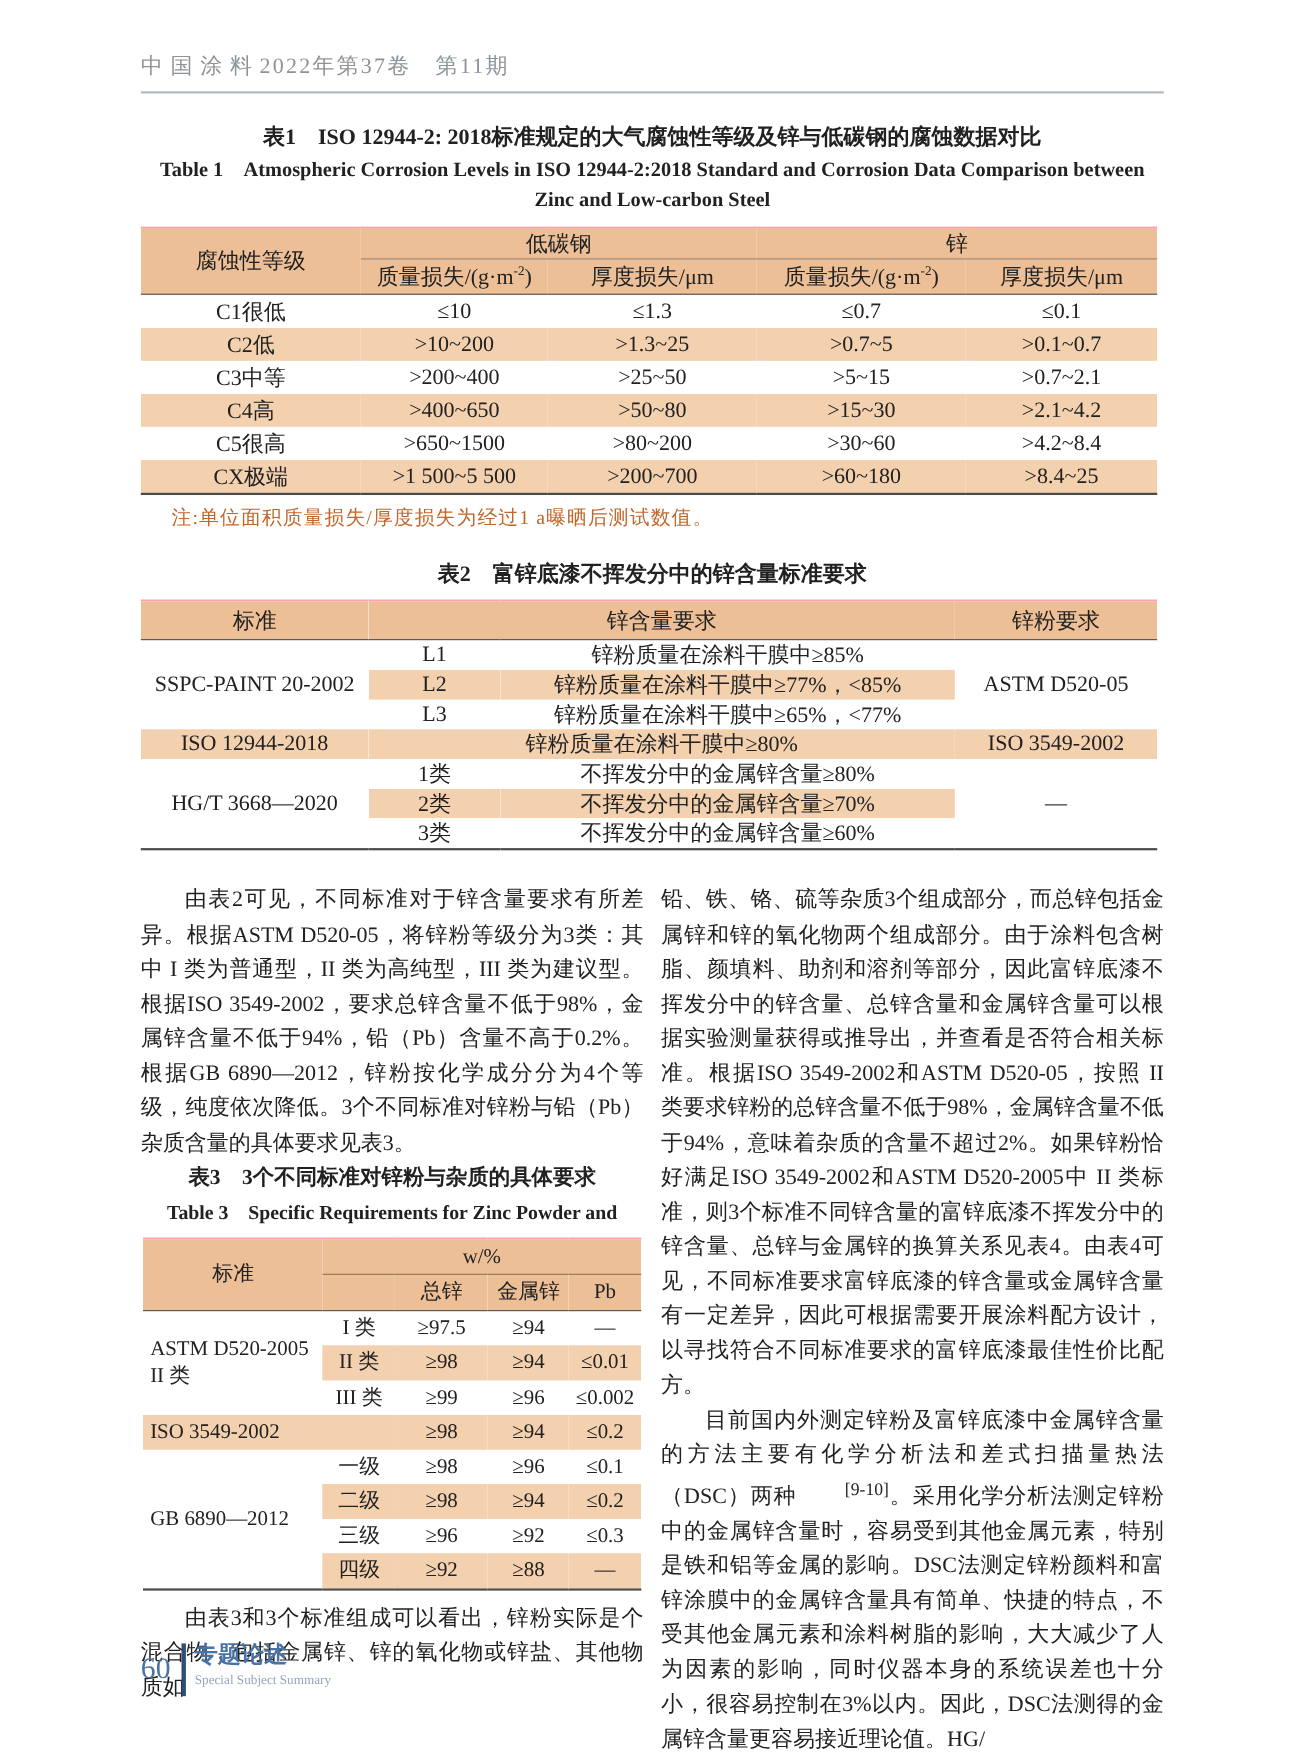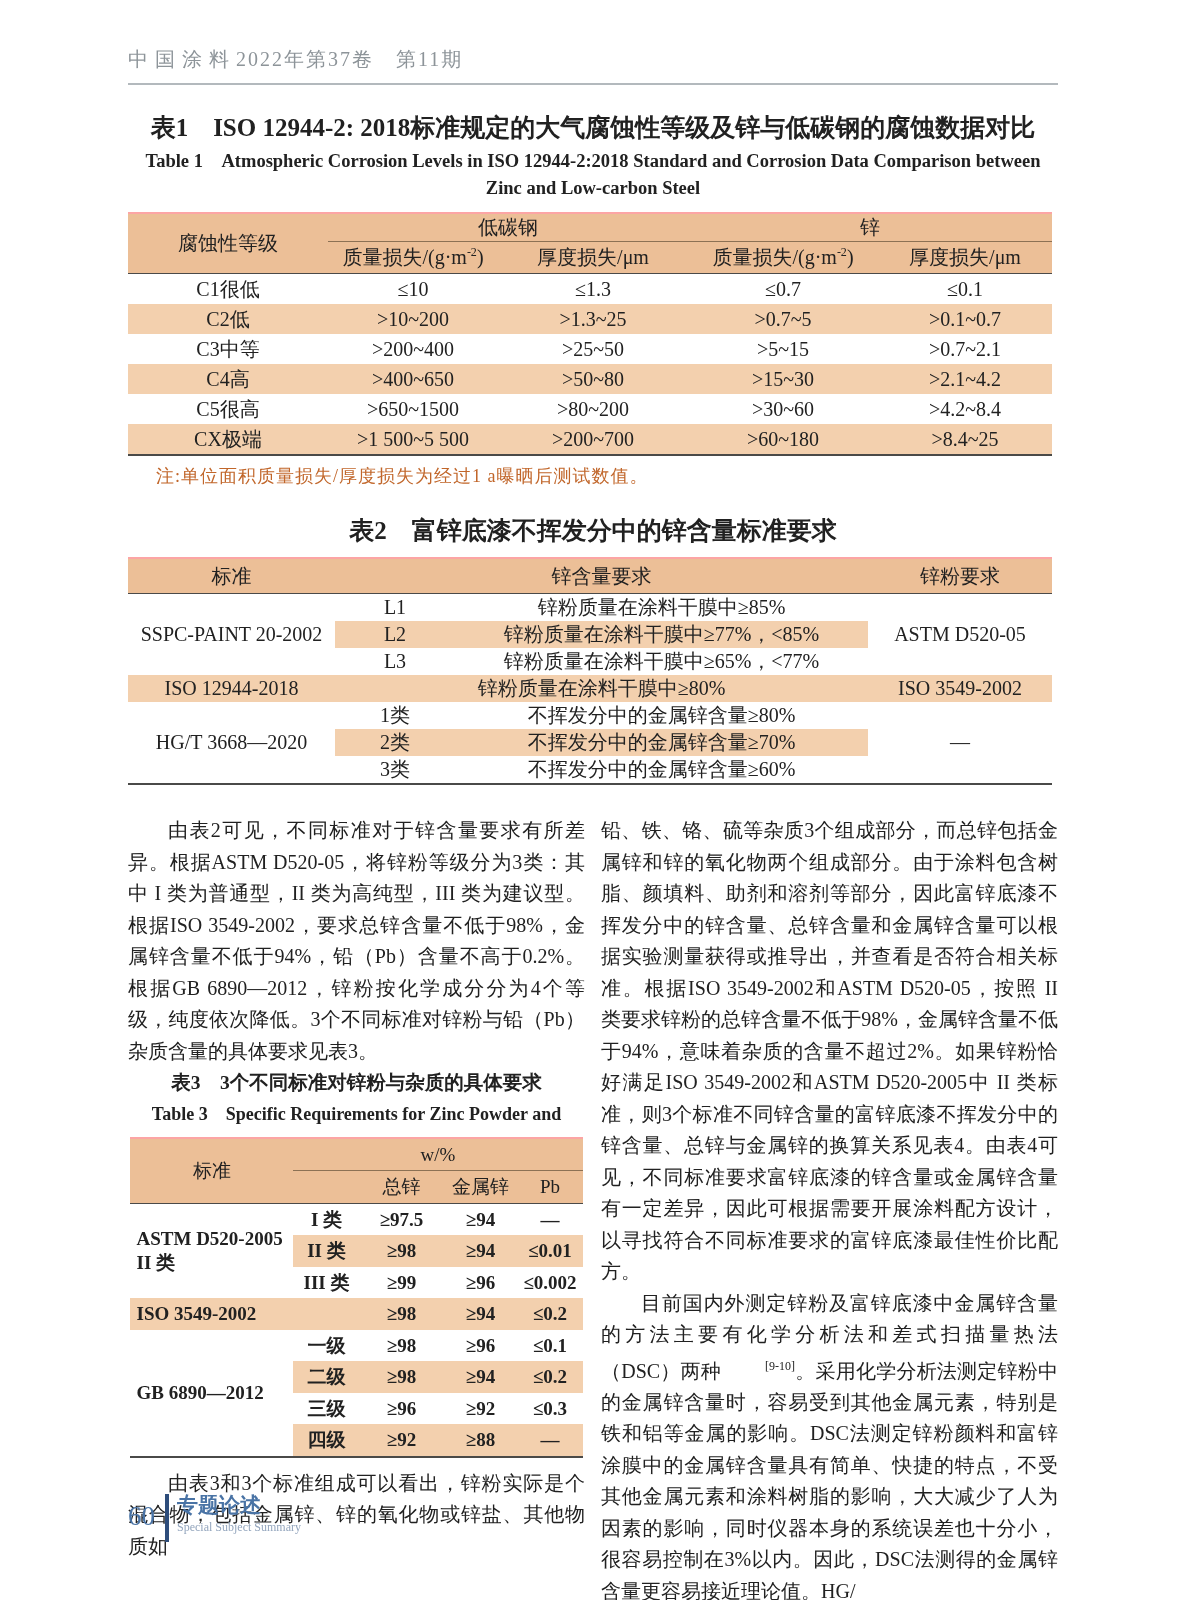--- a/index.html
+++ b/index.html
@@ -15,21 +15,21 @@
   .page-head {
     margin-top:46px; padding-bottom:10px;
     border-bottom:2px solid #b3b9bd;
     display:flex; align-items:flex-end;
     font-size:20px; color:var(--c-header-gray,#8d9499);
   }
   .journal-name { letter-spacing:7px; }
   .issue-info  { letter-spacing:2px; }
 
   
-  .cap-cn { margin-top:26px; font-size:25px; font-weight:bold; text-align:center; }
+  .cap-cn { margin-top:26px; font-size:20px; font-weight:bold; text-align:center; }
   .cap-en { font-size:18.5px; font-weight:bold; text-align:center; line-height:27px; margin-top:4px; }
   .cap-cn-s { font-size:19.5px; font-weight:bold; text-align:center; }
   .cap-en-s { font-size:18px; font-weight:bold; text-align:center; line-height:26px; margin-top:2px; }
 
   
   table.t {
     border-collapse:collapse; table-layout:fixed;
     border-top:2px solid #fca5a5; border-bottom:2px solid #4a4a48;
     margin-top:10px;
   }
@@ -45,35 +45,35 @@
   .t1 tbody td { height:30px; }
   th.grp-line { border-bottom:1px solid #8c7154; }
   tr.hl td, td.hl { background:var(--c-hl,#f3d0ae); }
 
   .t2 { width:924px; font-size:20px; }
   .t2 thead th { height:34px; }
   .t2 tbody td { height:14px; }
 
   .t3 { width:452px; font-size:19px; margin-left:auto; margin-right:auto; margin-top:8px; }
   .t3 thead th { height:29px; }
-  .t3 tbody td { height:27px;font-weight:bold; }
+  .t3 tbody td { height:27px; }
   .t3 td.std-cell { text-align:left; padding-left:6px; line-height:24px; white-space:normal; }
   sup.hdr-sup { font-size:12px; }
 
   .tbl-note {
     font-size:18px; color:var(--c-note,#c1662a);
     margin:8px 0 0 28px; letter-spacing:1px;
   }
 
   
   .twocol { display:flex; gap:16px; margin-top:30px; }
   .col { width:458px; font-size:20px; line-height:31.5px; text-align:justify; }
   .col p { margin:0; }
   p.ind { text-indent:2em; }
-  sup.ref { font-size:12px;padding-left:44px; }
+  sup.ref { font-size:16px;padding-left:44px; }
 
   
   .footer { position:absolute; left:128px; top:1492px; display:flex; align-items:flex-start; }
   .pgnum { font-size:27px; color:var(--c-footer-blue,#4973a5); margin-right:10px; margin-top:9px; }
   .foot-bar { width:4px; height:48px; background:var(--c-footer-bar,#2e4d7b); margin-right:8px; margin-top:2px; }
   .sec-cn { font-size:21px; font-weight:bold; color:var(--c-footer-blue,#4973a5);
             font-family:"Liberation Sans","DejaVu Sans",sans-serif; line-height:26px; }
   .sec-en { font-size:12px; color:var(--c-footer-sub,#93a5bd);
             font-family:"Liberation Serif","DejaVu Serif",serif; margin-top:2px; }
 </style>

